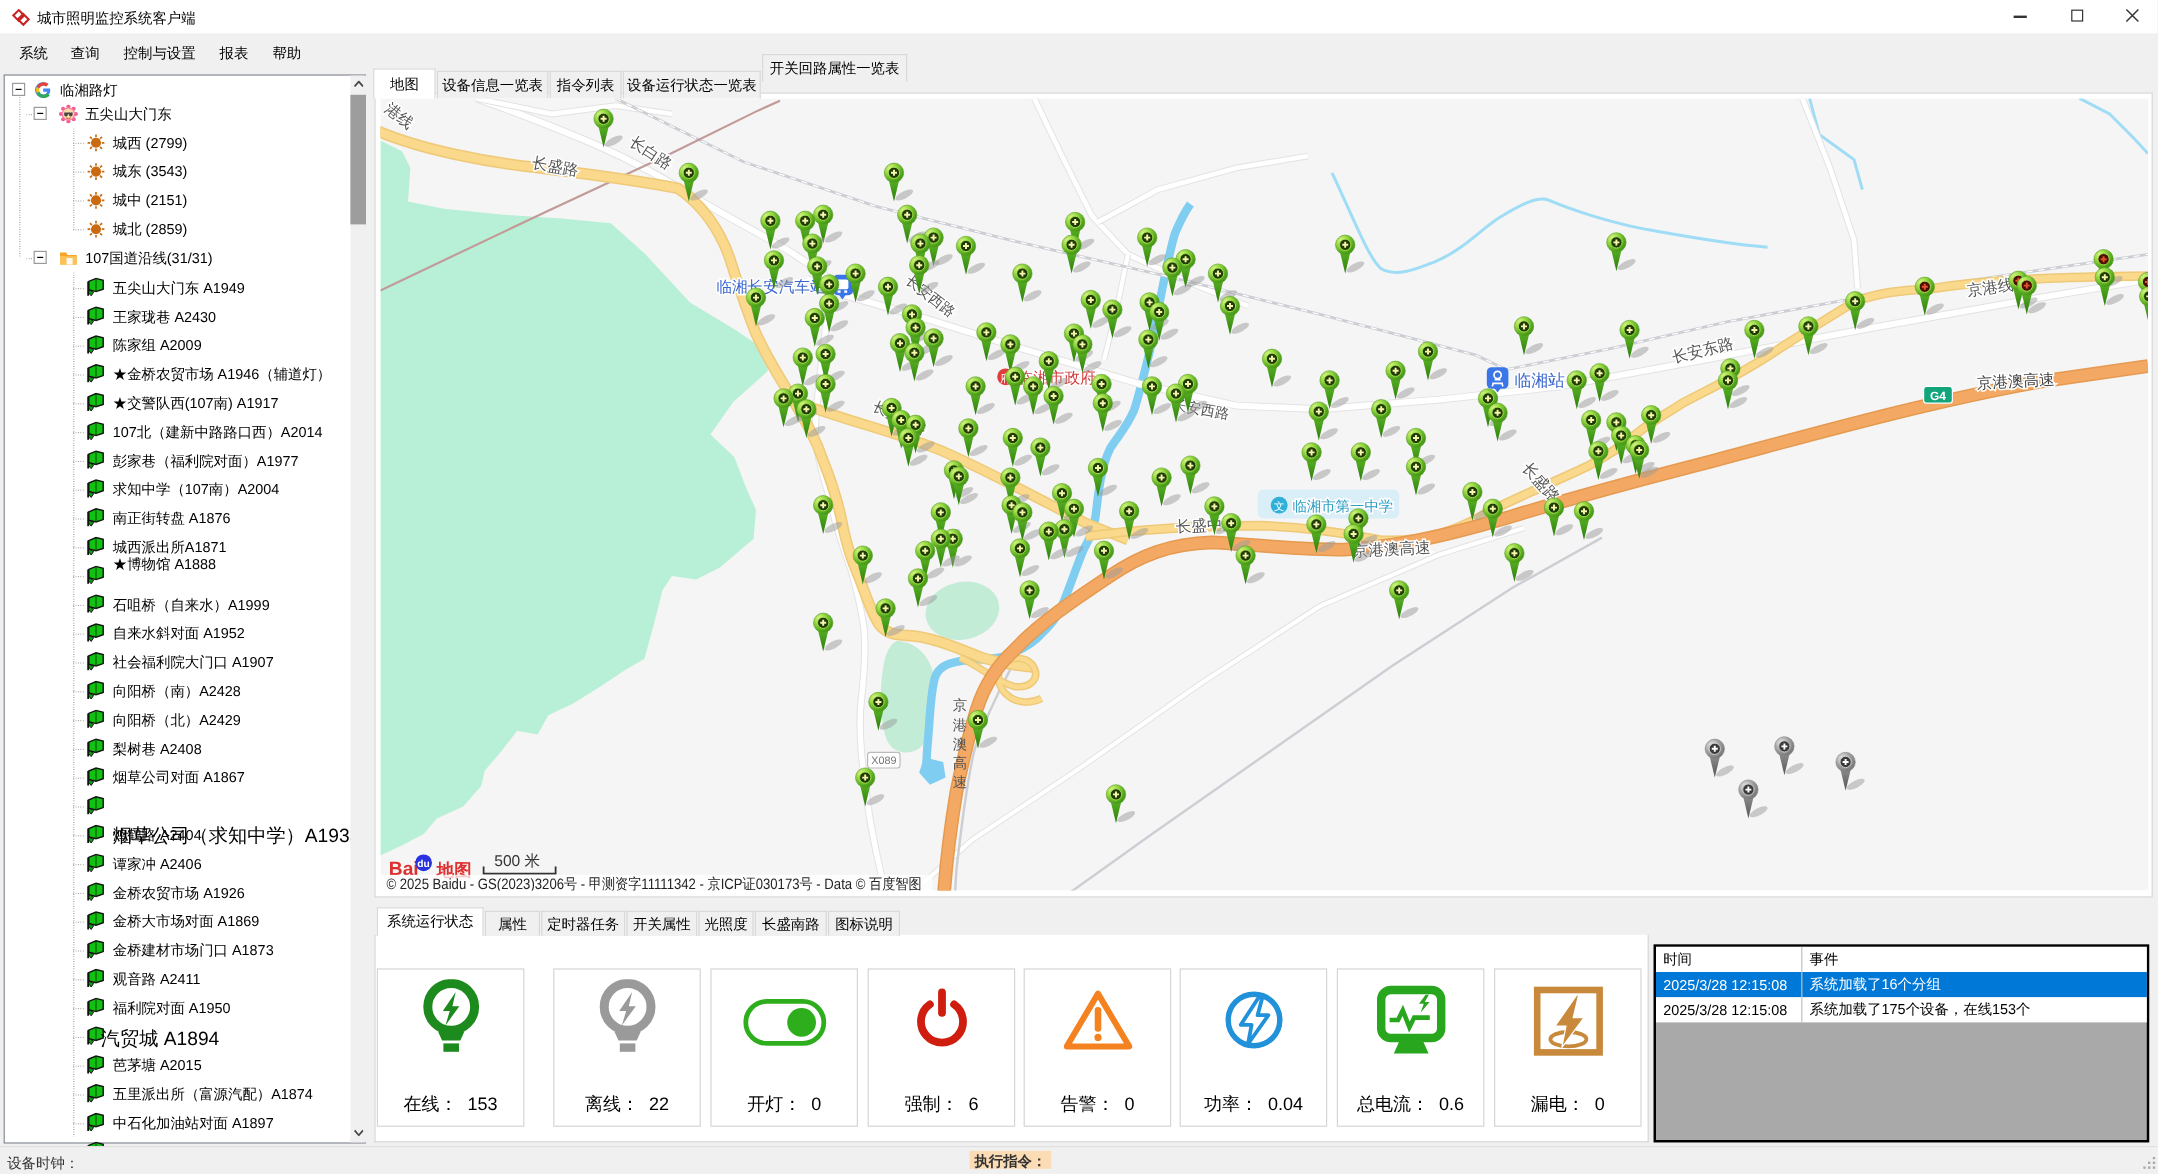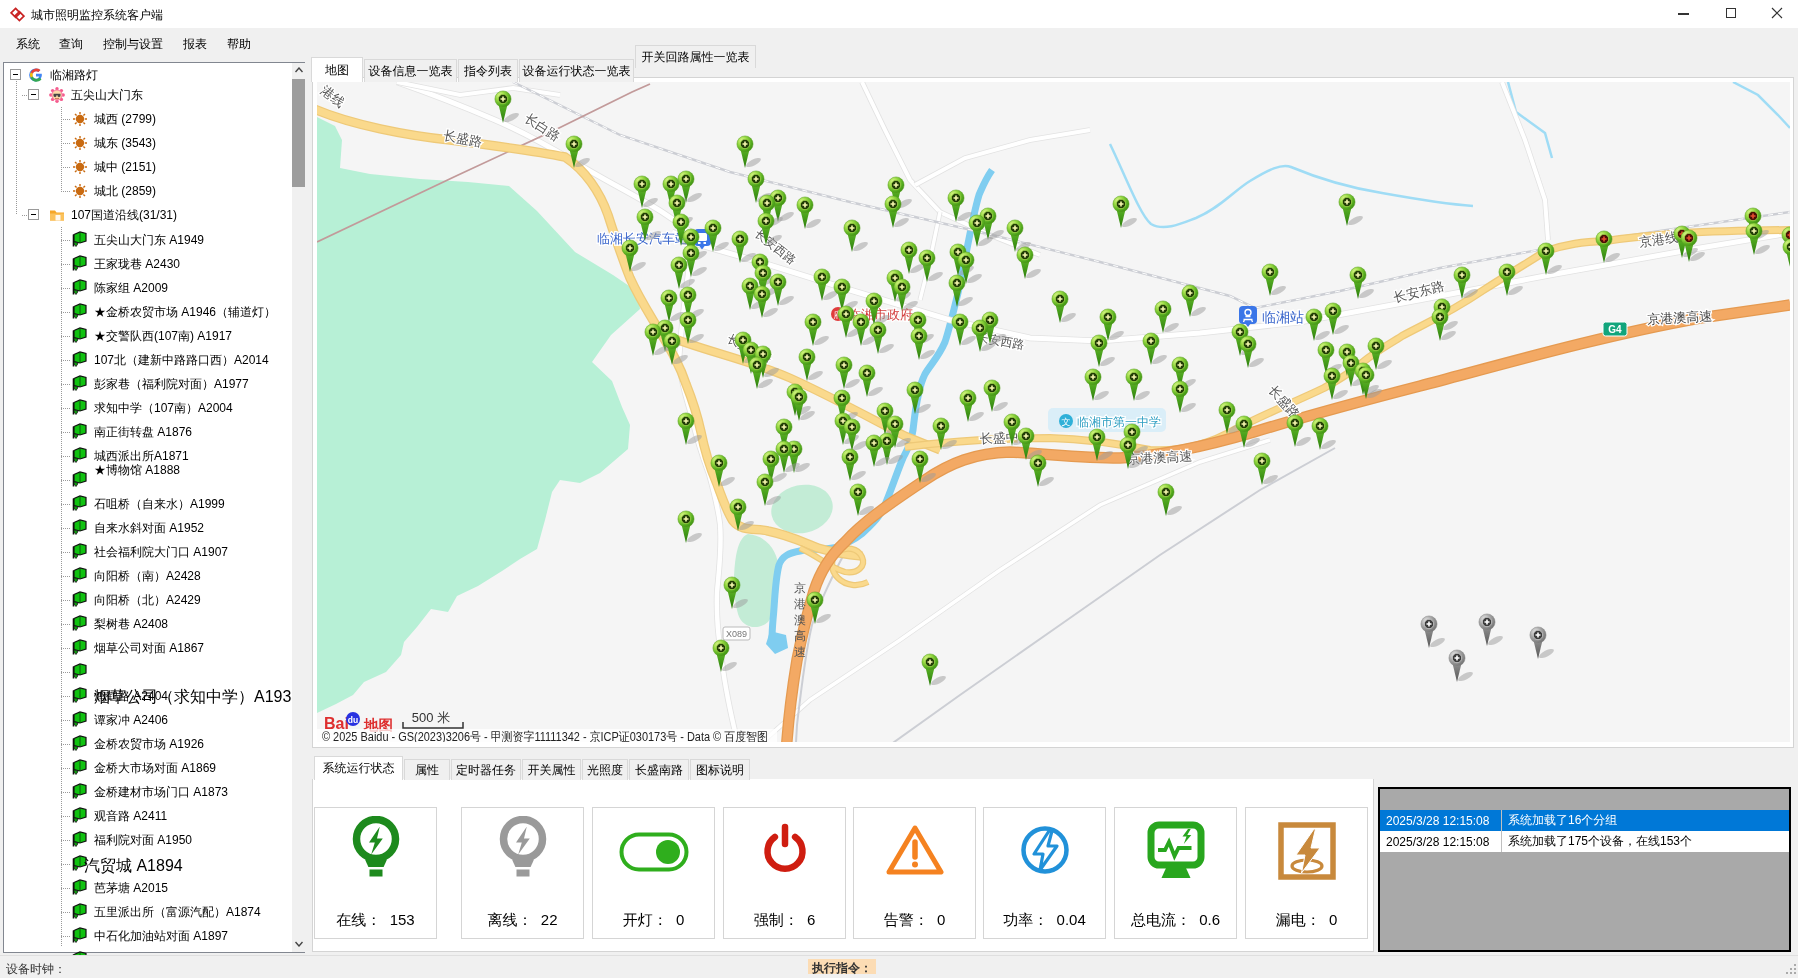--- a/index.html
+++ b/index.html
@@ -416,20 +416,24 @@
 <path d="M16,34 h7 l4,-8 5.5,14 4,-8 h13" fill="none" stroke="#28a61e" stroke-width="3.8"></path>
 <path d="M46,13 l-5.5,7.5 h4 l-2.7,7.5 7.5,-9 h-4 l3.4,-6 z" fill="#28a61e"></path>
 <path d="M24,52 h20 l4.5,10 h-29 z" fill="#28a61e"></path>
     </svg><div class="lbl">总电流：&nbsp;&nbsp;0.6</div></div>
 <div class="card" style="left:1245px"><svg width="66" height="66" viewBox="0 0 66 66" style="margin-top:10px">
 <rect x="7" y="7" width="52" height="52" fill="none" stroke="#c8893c" stroke-width="5.5"></rect>
 <ellipse cx="33" cy="48" rx="15" ry="6" fill="none" stroke="#c8893c" stroke-width="3.2"></ellipse>
 <path d="M40,11 L22,37 h9 L27.5,55 L46,30 h-9 L41.5,11 z" fill="#c8893c" stroke="#fff" stroke-width="1"></path>
     </svg><div class="lbl">漏电：&nbsp;&nbsp;0</div></div>
 <div class="abs" id="evtable">
+<div class="ehead">
+      <div class="ecell" style="left:0;width:120px">时间</div>
+      <div class="ecell" style="left:121px;width:288px;border-left:1px solid #c0c0c0">事件</div>
+    </div>
 <div class="erow" style="top:21px;background:#0078d7;color:#fff">
       <div class="ecell" style="left:0;width:120px">2025/3/28  12:15:08</div>
       <div class="ecell" style="left:121px;width:288px;border-left:1px solid #c0c0c0">系统加载了16个分组</div>
     </div>
 <div class="erow" style="top:42px;background:#fff">
       <div class="ecell" style="left:0;width:120px">2025/3/28  12:15:08</div>
       <div class="ecell" style="left:121px;width:288px;border-left:1px solid #c0c0c0">系统加载了175个设备，在线153个</div>
     </div>
 </div>
 <div class="abs" id="treepanel">

